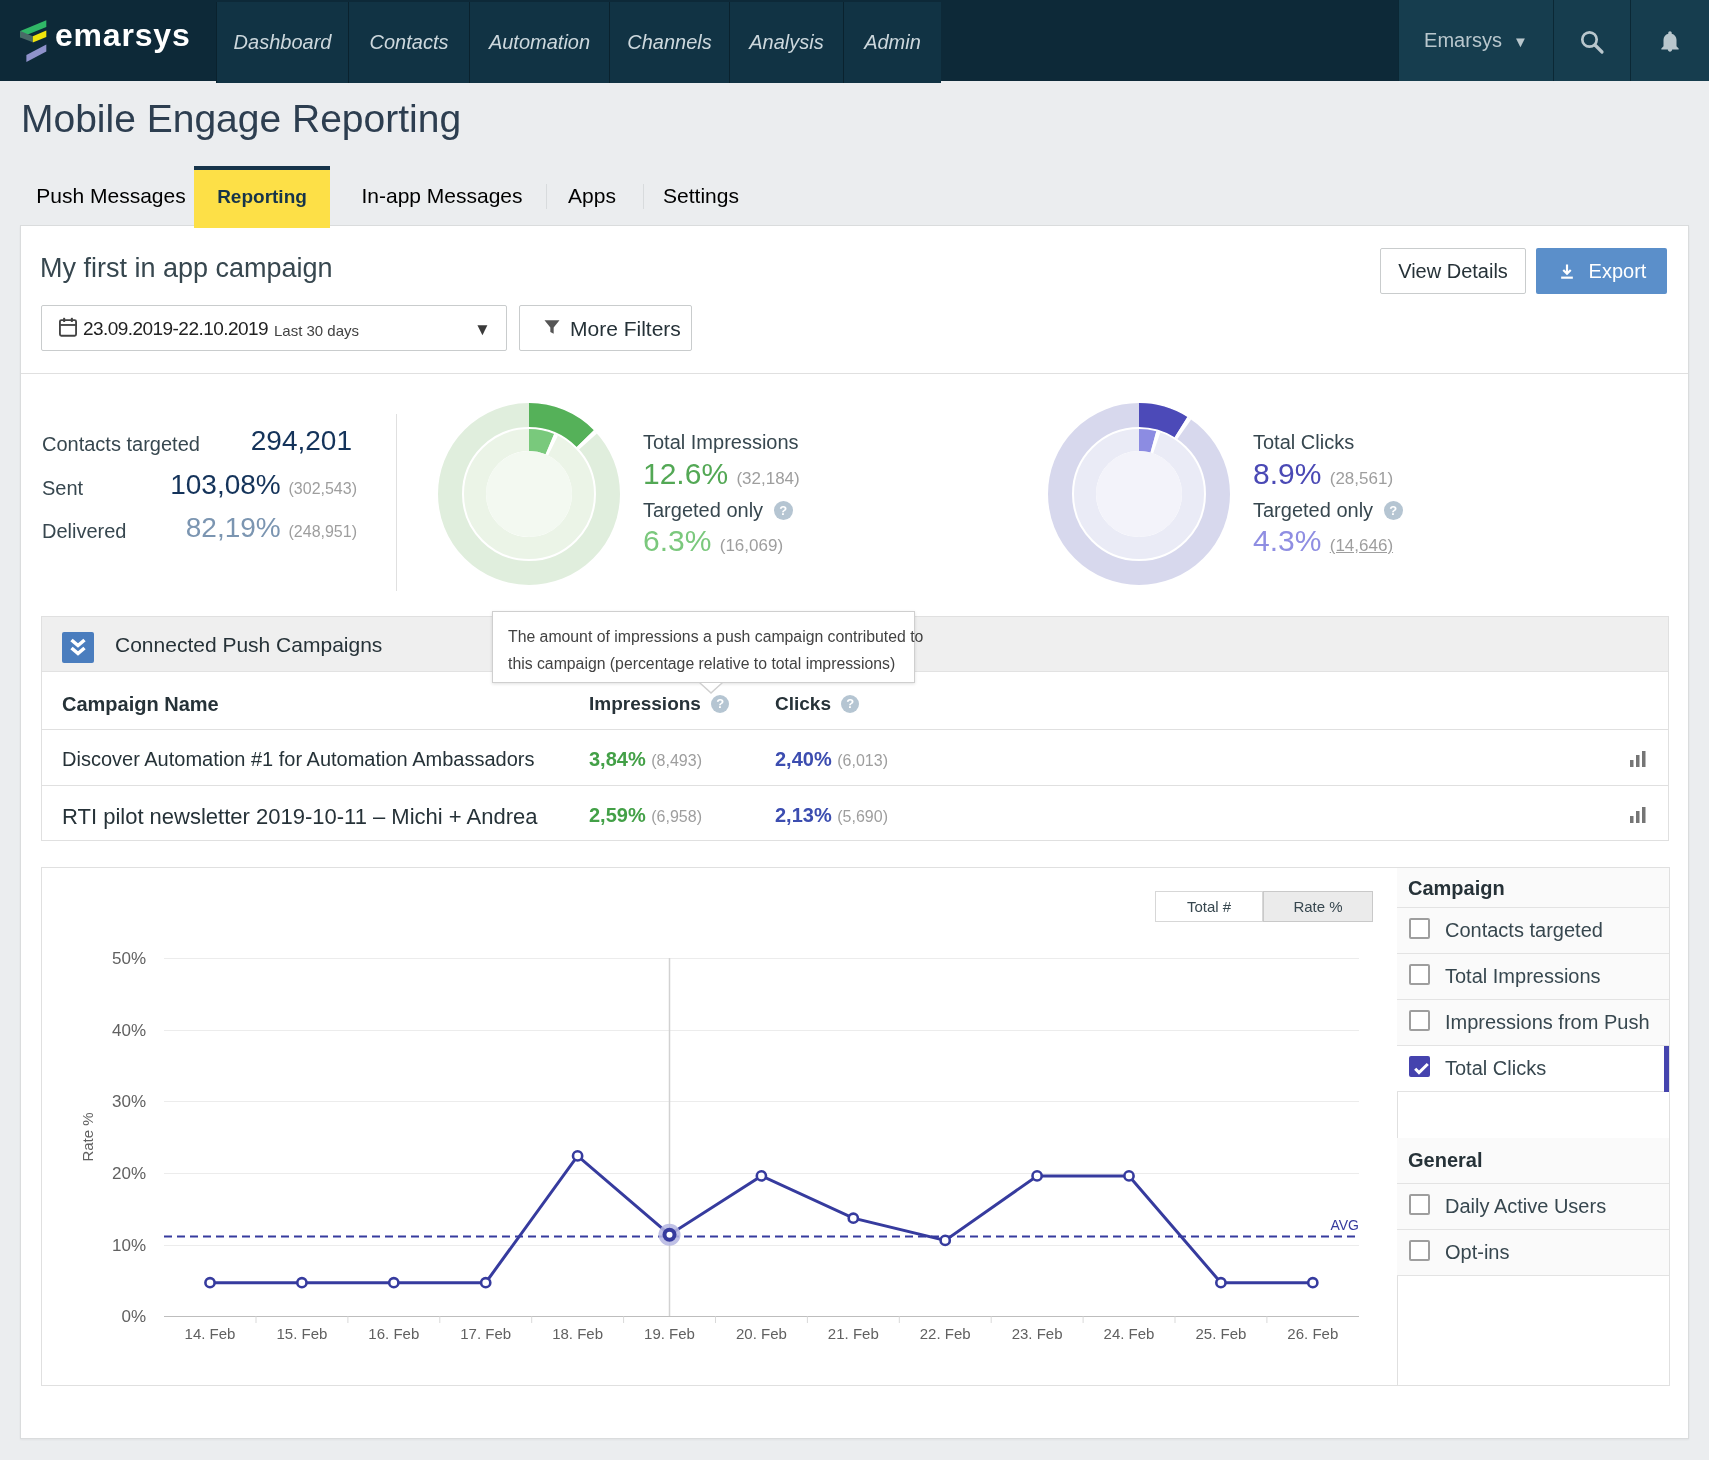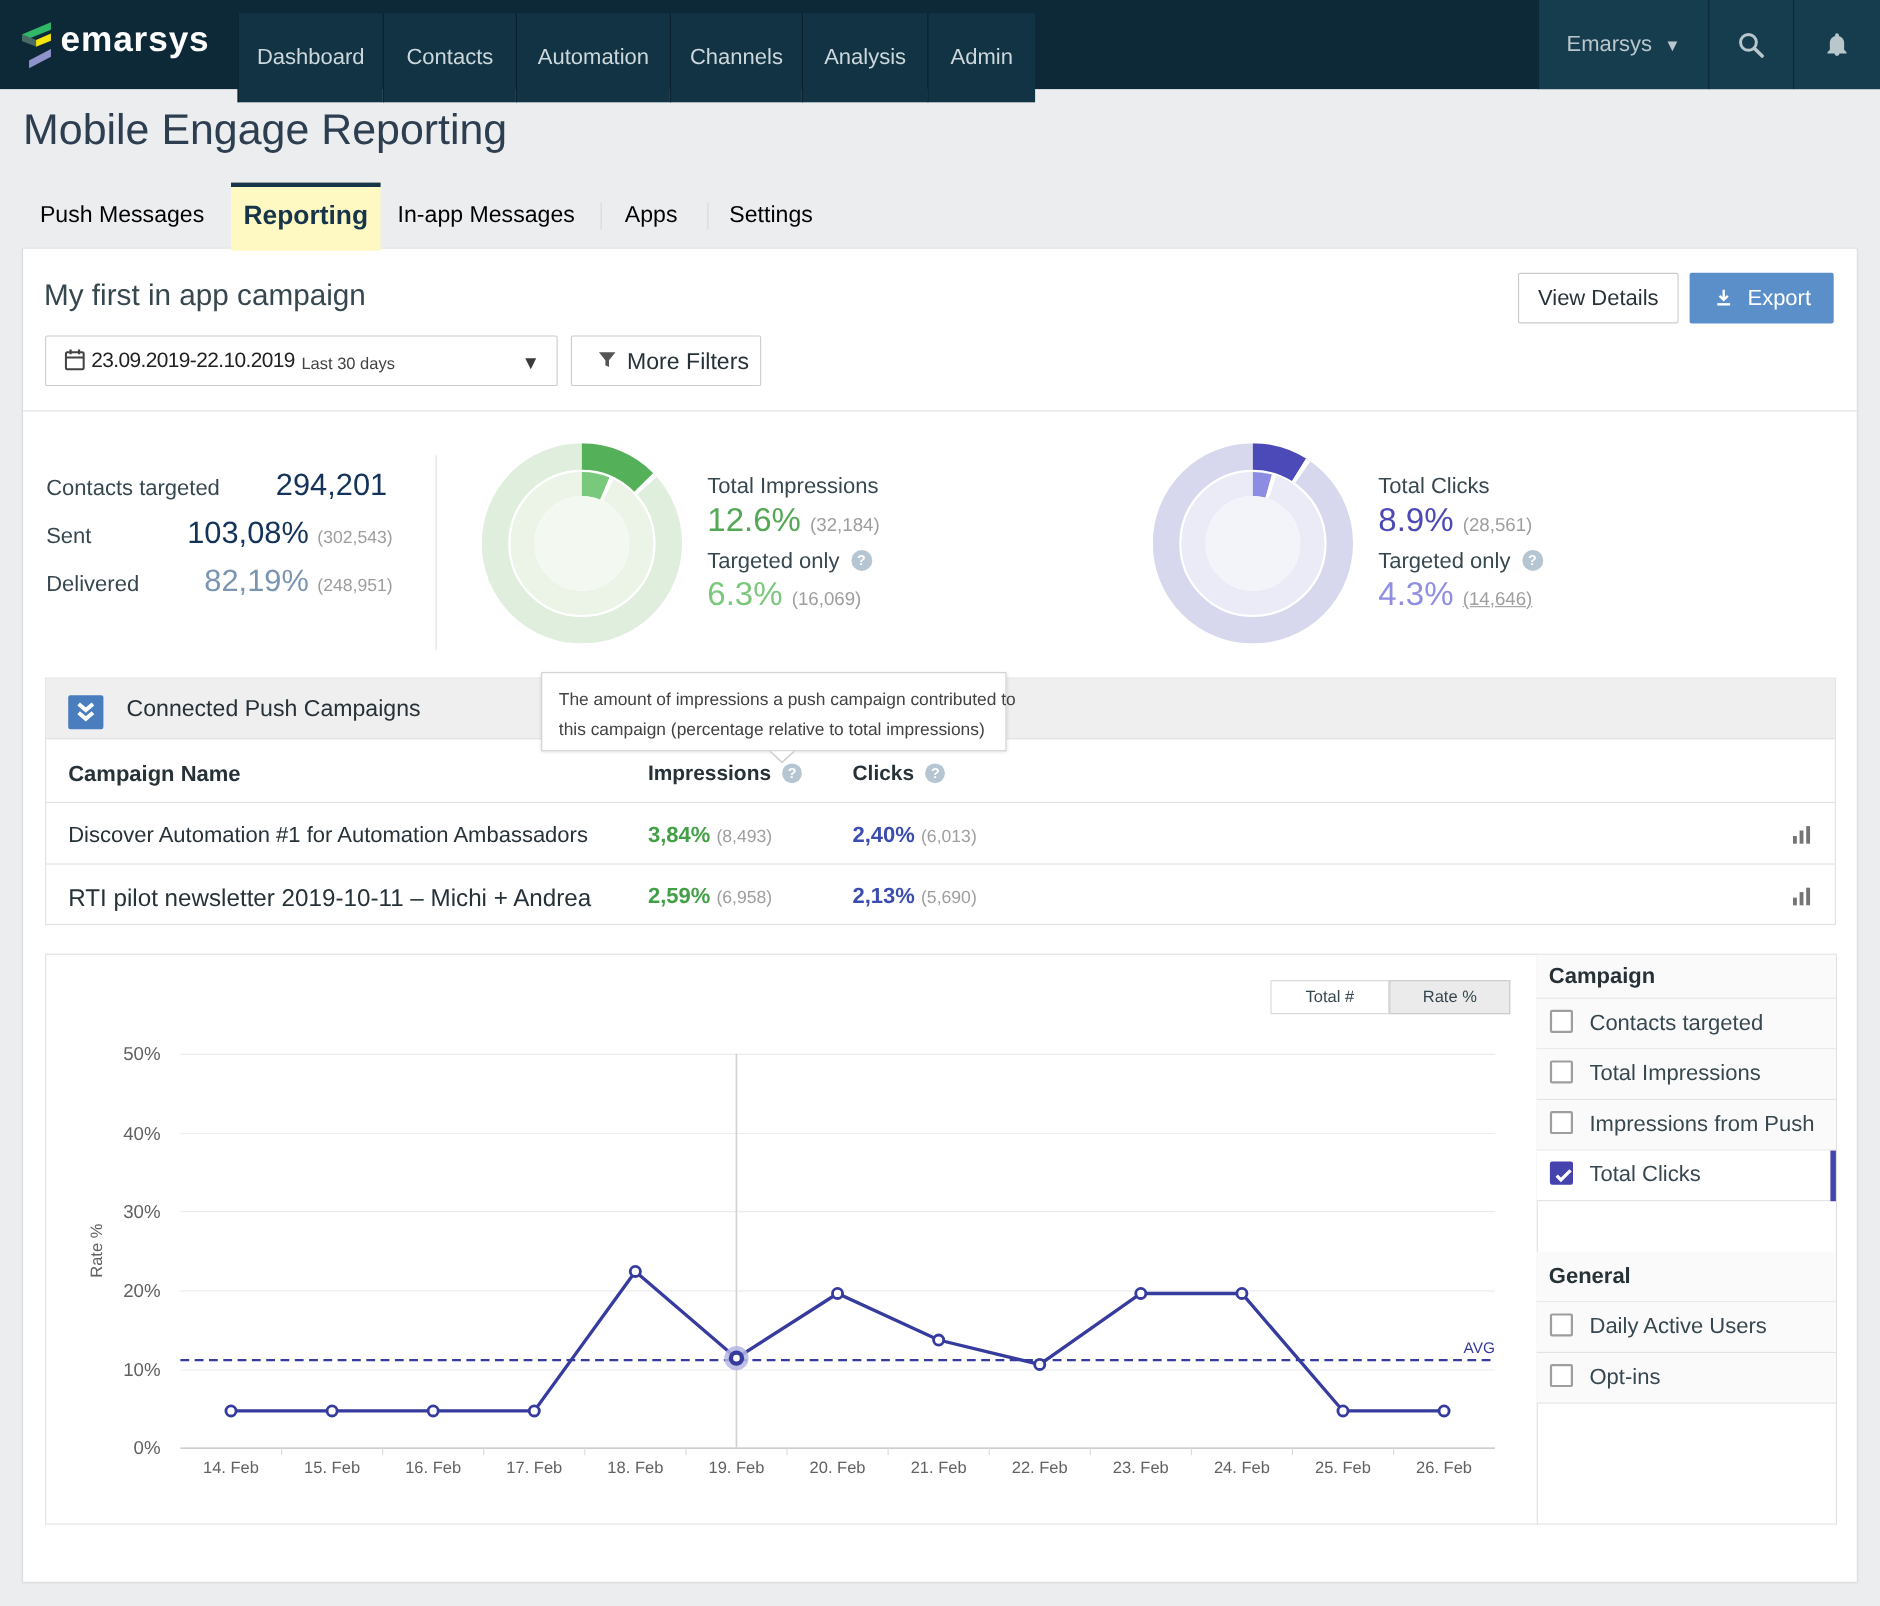--- a/index.html
+++ b/index.html
@@ -1,26 +1,26 @@
 <!DOCTYPE html>
 <html><head>
 <meta charset="utf-8">
 <style>
 * { margin:0; padding:0; box-sizing:border-box; }
 html,body { width:1709px; height:1460px; background:#ebedef; font-family:"Liberation Sans", sans-serif; position:relative; overflow:hidden; }
 .abs { position:absolute; }
 
 
 #nav { position:absolute; left:0; top:0; width:1709px; height:81px; background:#0d2938; }
-.navcell { position:absolute; top:12px; height:81px; background:#113344; border-left:1px solid #0a222e; color:#cdd8dd; font-size:20px; line-height:81px; text-align:center; }
+.navcell { position:absolute; top:2px; height:81px; background:#113344; border-left:1px solid #0a222e; color:#cdd8dd; font-size:20px; line-height:81px; text-align:center;font-style:italic; }
 .navright { position:absolute; top:0; height:81px; background:#163d4e; border-left:1px solid #0b2835; color:#b9c7cd; font-size:20px; line-height:81px; text-align:center; }
 
 
 .tab { position:absolute; top:166px; height:60px; font-size:21px; color:#000000; line-height:60px; text-align:center; white-space:nowrap; }
-#tab-active { position:absolute; z-index:5; left:210px; top:166px; width:136px; height:62px; background:#fef9c3; border-top:4px solid #16344a; color:#16344a; font-weight:bold; font-size:24px; text-align:center; line-height:54px; }
+#tab-active { position:absolute; z-index:5; left:194px; top:166px; width:136px; height:62px; background:#fde047; border-top:4px solid #16344a; color:#16344a; font-weight:bold; font-size:19px; text-align:center; line-height:54px; }
 .tabsep { position:absolute; top:184px; height:25px; width:1px; background:#d8dbdd; }
 
 
 #card { position:absolute; left:20px; top:225px; width:1669px; height:1214px; background:#ffffff; border:1px solid #dadcdd; box-shadow:0 1px 2px rgba(0,0,0,0.05); }
 
 .btn { position:absolute; border:1px solid #c9cccd; border-radius:2px; background:#fff; text-align:center; color:#263238; }
 
 
 .statlabel { position:absolute; font-size:20px; color:#37474f; }
 .statval { position:absolute; font-size:28px; color:#14335a; text-align:right; white-space:nowrap; }

